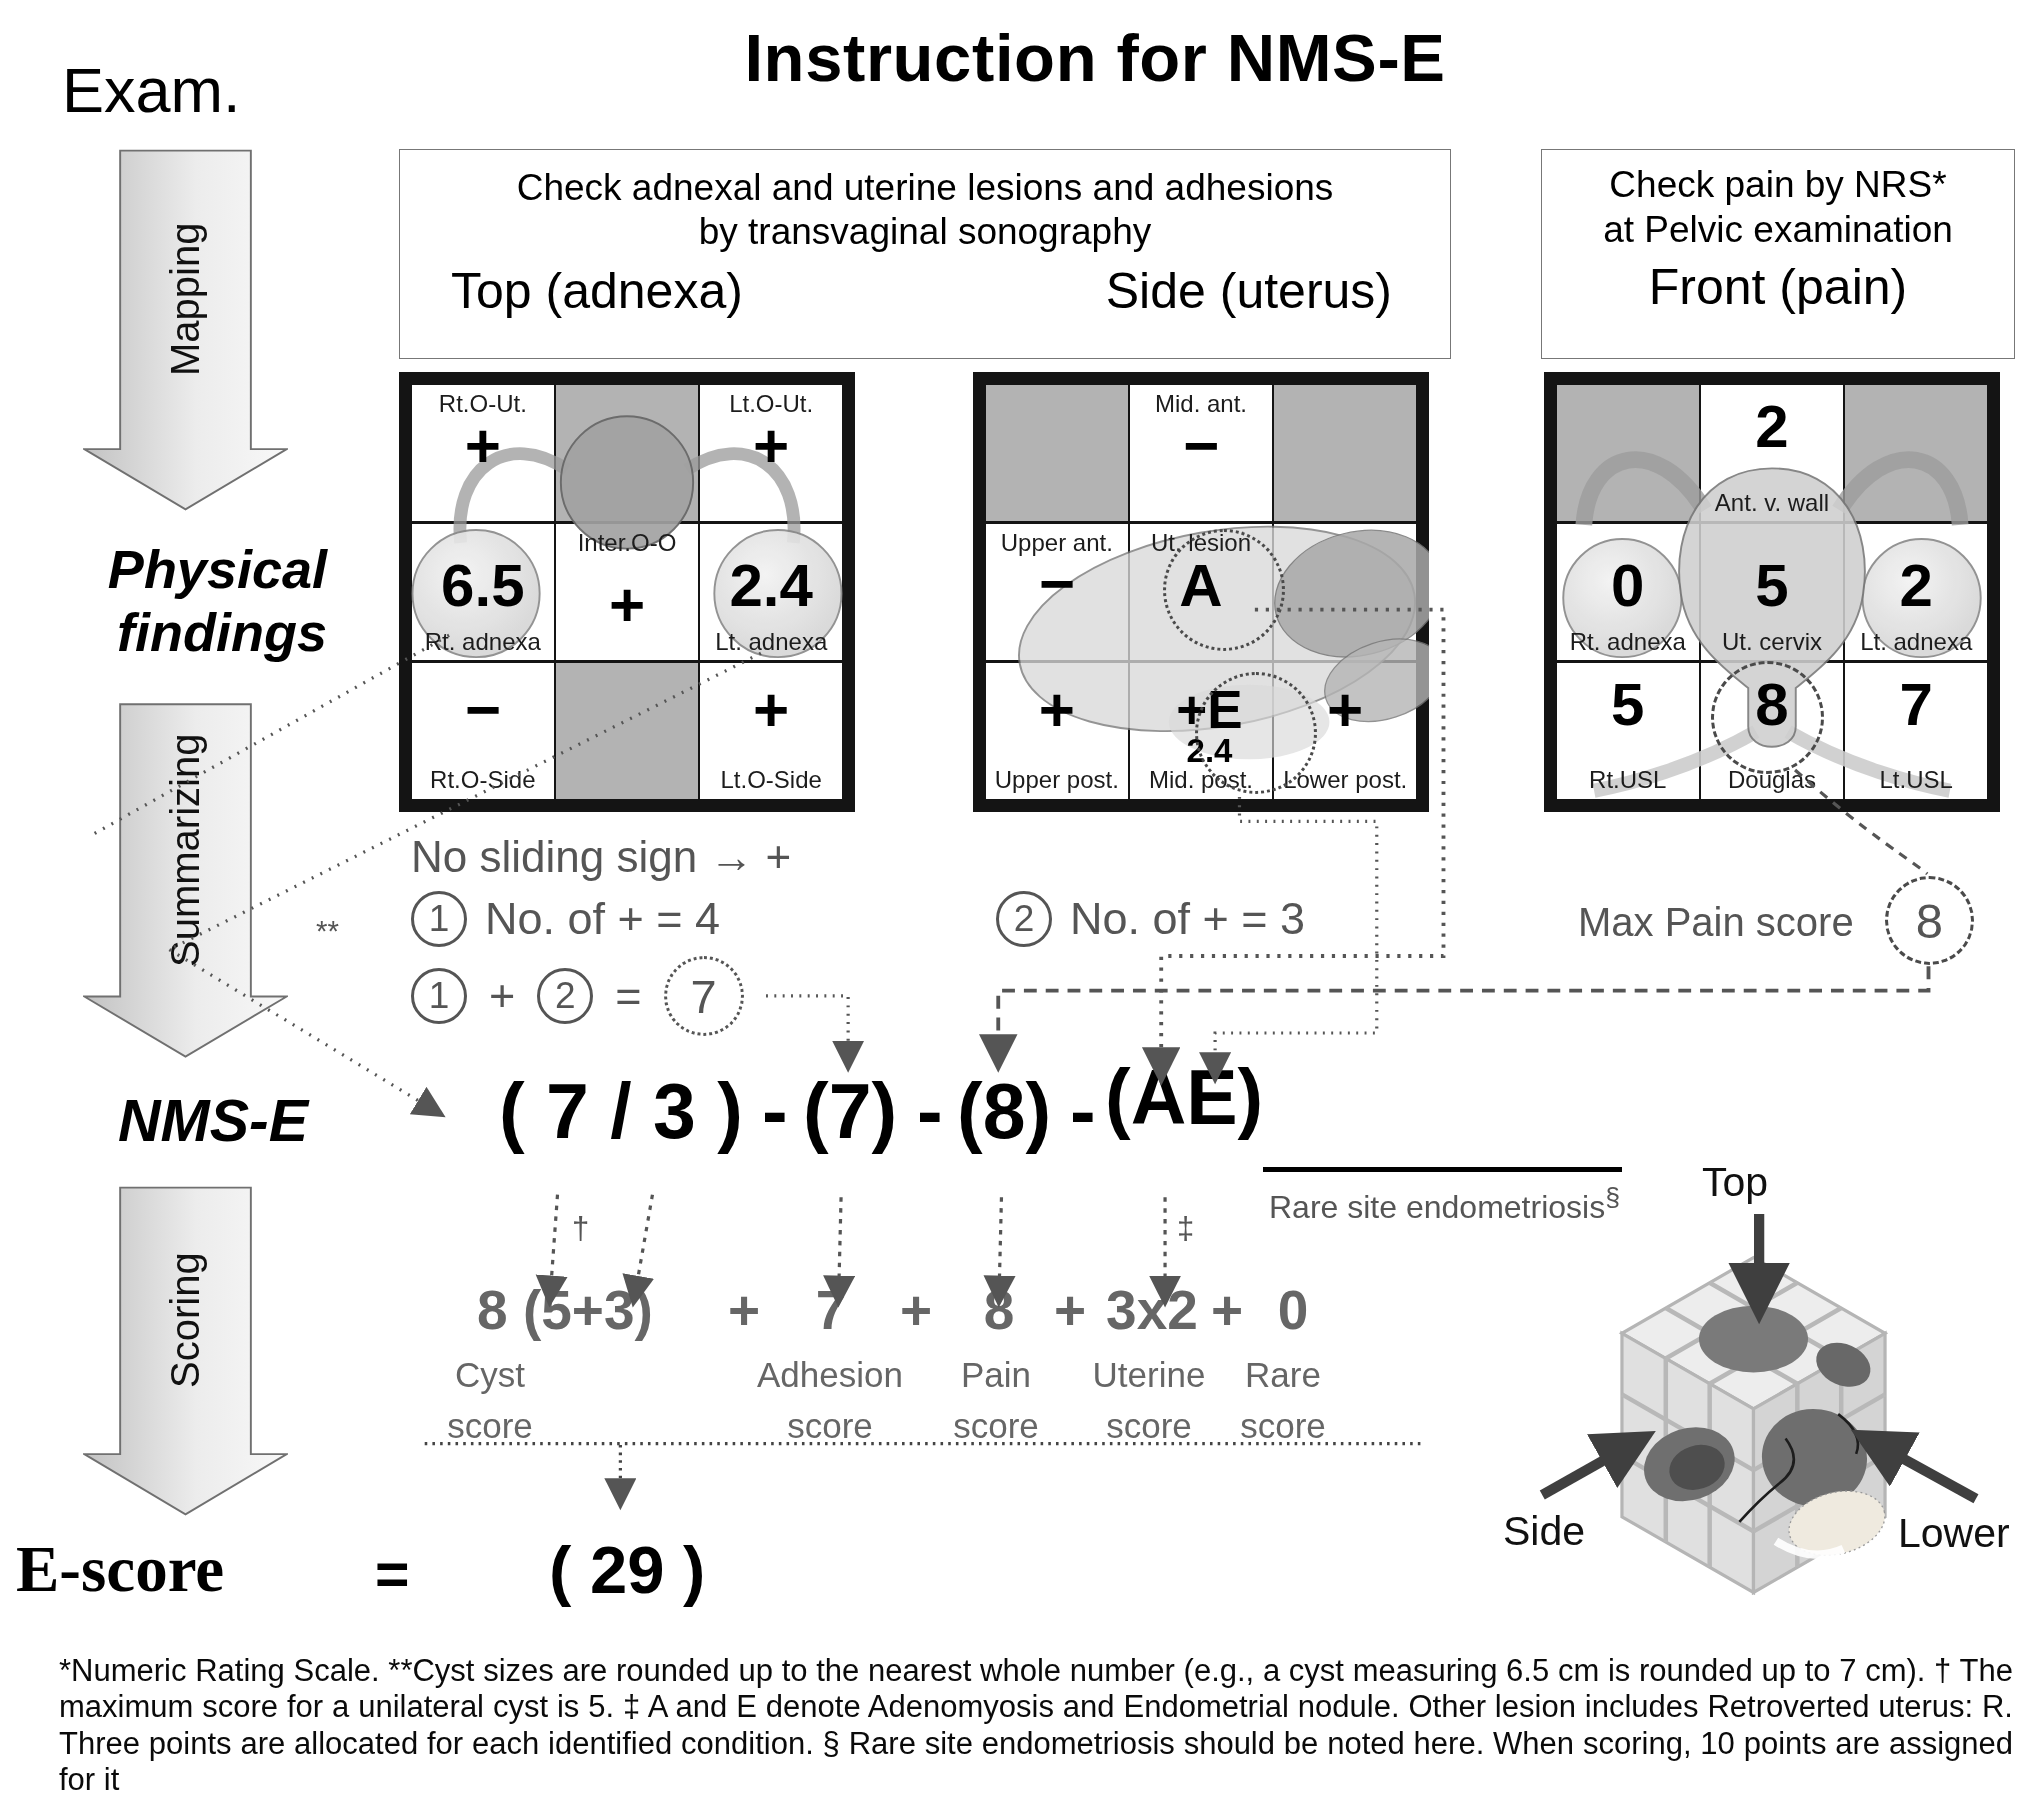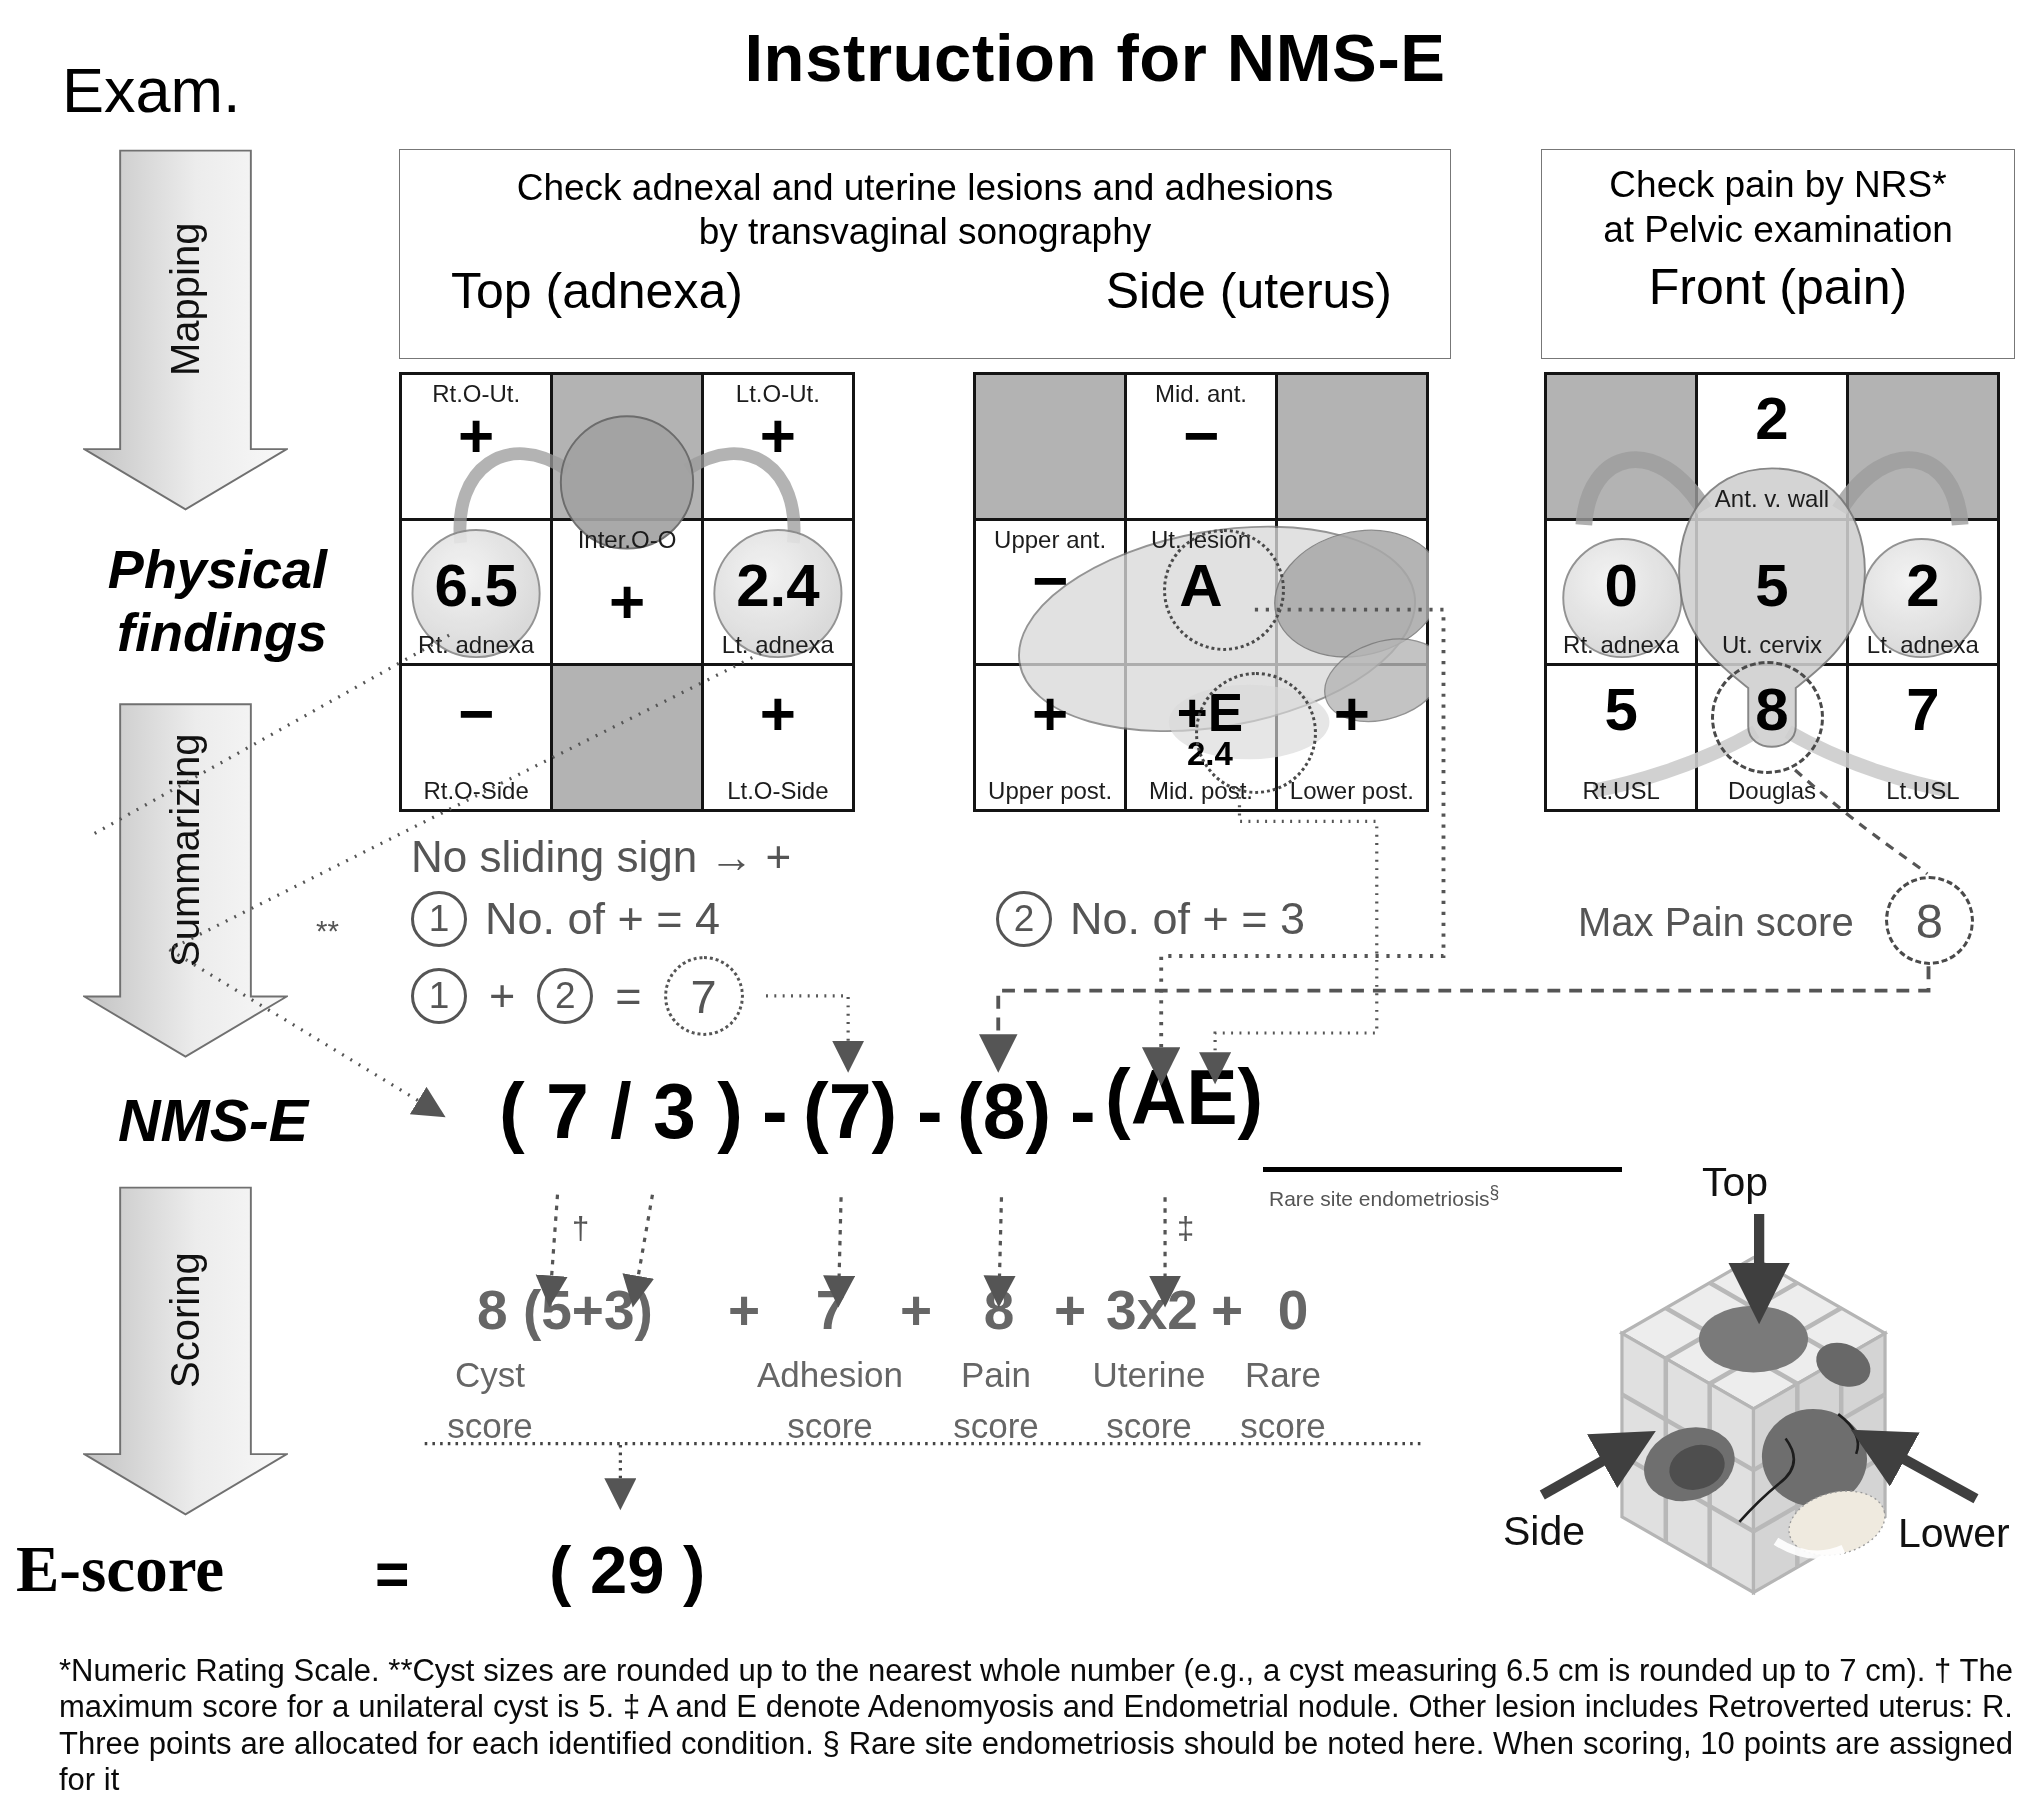--- a/index.html
+++ b/index.html
@@ -21,21 +21,21 @@
 
   
   .hbox { position:absolute; border:1.9px solid #777; background:#fff; box-sizing:border-box; text-align:center; }
   .hbox .l1 { font-size:37px; margin-top:16.7px; }
   .hbox .l2 { font-size:37px; margin-top:2.6px; }
   .hbox .big { font-size:50px; font-weight:500; }
 
   
   .grid { position:absolute; width:456px; height:440px; background:#141414;
           display:grid; grid-template-columns:repeat(3,1fr); grid-template-rows:repeat(3,1fr);
-          gap:2.6px; padding:3px; box-sizing:border-box; }
+          gap:2.6px; padding:13px; box-sizing:border-box; }
   .cell { position:relative; background:#fff; }
   .cell.gray { background:#b3b3b3; }
   .organs { position:absolute; inset:0; z-index:2; pointer-events:none; }
   .cell .tl   { position:absolute; top:5.1px; left:0; right:0; text-align:center;
                 font-size:24px; color:#1c1c1c; z-index:3; }
   .cell .sign { position:absolute; top:29.5px; left:0; right:0; text-align:center;
                 font-size:62px; font-weight:700; line-height:1; color:#000; z-index:3; }
   .cell .sign.low { top:16.7px; }
   .cell .sign.mid { top:50px; }
   .cell .val  { position:absolute; top:45%; left:50%; transform:translate(-50%,-50%);
@@ -59,21 +59,21 @@
   .sumtxt { font-size:45px; color:#555; }
 
   .dcircle { position:absolute; border-radius:50%; box-sizing:border-box; z-index:6; }
   .dotted  { border:3.2px dotted #4a4a4a; }
   .dashed  { border:3.2px dashed #4a4a4a; }
   .pain8   { display:flex; align-items:center; justify-content:center; font-size:49px; color:#555; }
 
   
   .fpart { position:absolute; font-size:77px; font-weight:600; color:#000; line-height:1; }
   .funder { position:absolute; background:#000; height:4.5px; }
-  .raresite { position:absolute; font-size:21px; color:#555; }
+  .raresite { position:absolute; font-size:32px; color:#555; }
   .marklet { position:absolute; font-size:31px; color:#555; }
 
   
   .sval { position:absolute; transform:translateX(-50%); font-size:55px; font-weight:600; color:#666; line-height:1; white-space:nowrap; }
   .slab { position:absolute; transform:translateX(-50%); font-size:35px; color:#666; white-space:nowrap; }
 
   
   .eslabel { font-size:65px; font-weight:600;font-family:Liberation Serif, serif; }
   .eseq    { font-size:59px; font-weight:600; }
   .esval   { font-size:67px; font-weight:600; }

